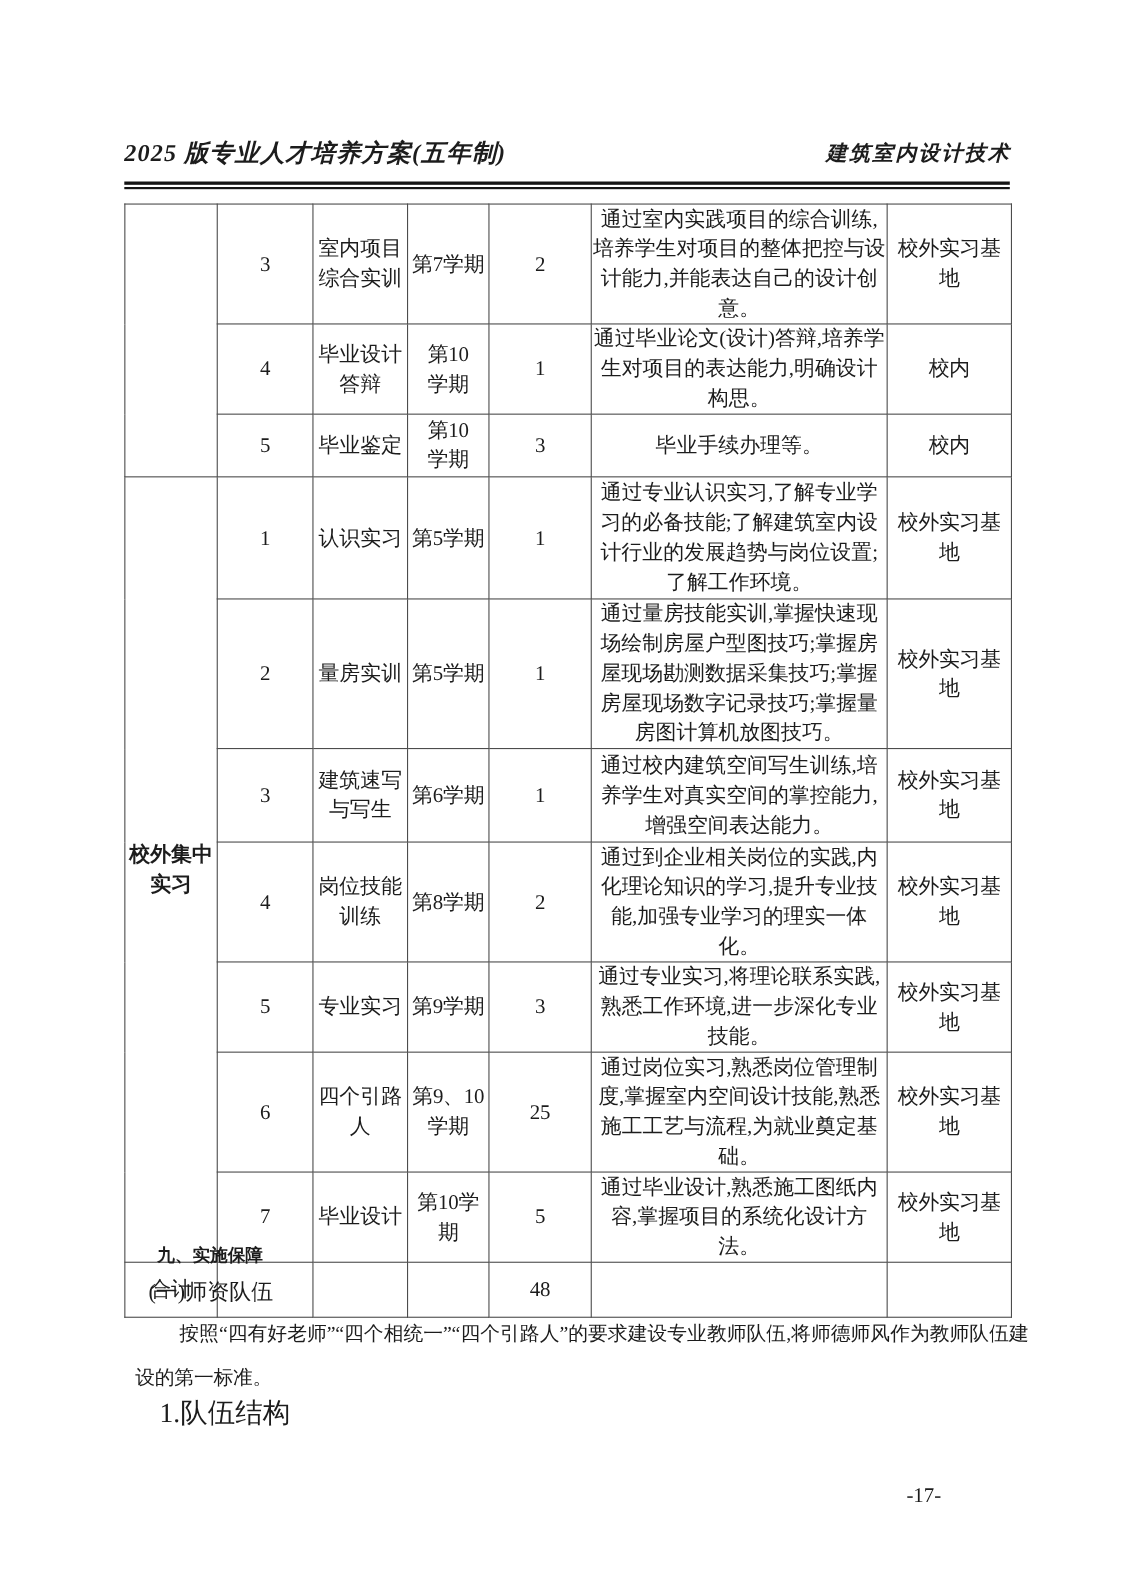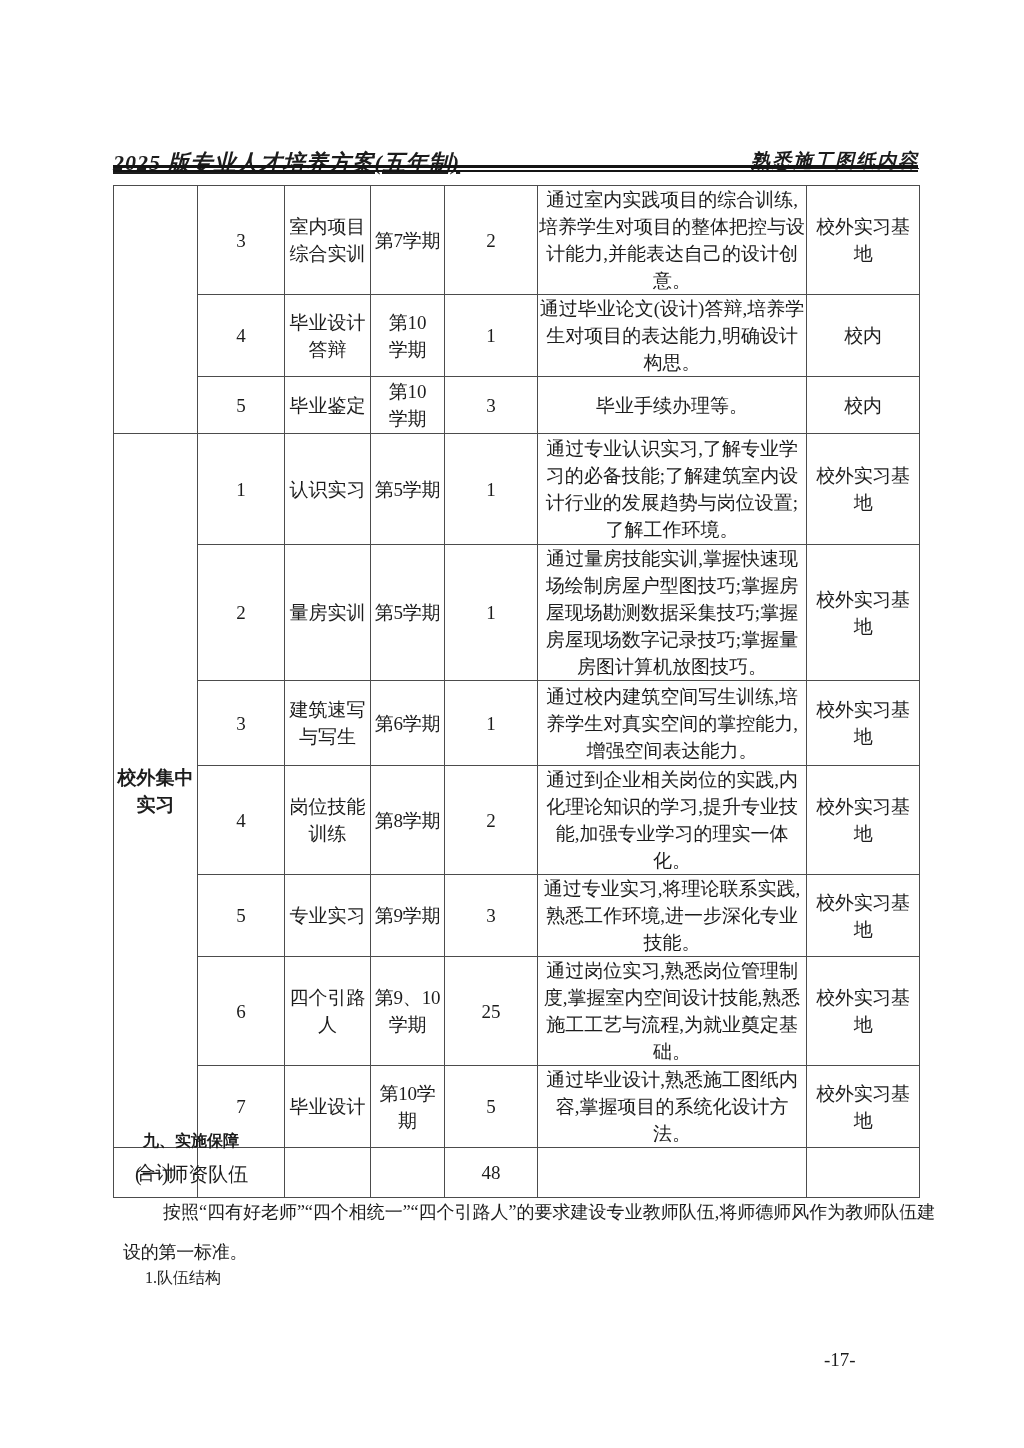--- a/index.html
+++ b/index.html
@@ -4,23 +4,23 @@
 <style>
   * { margin:0; padding:0; box-sizing:border-box; }
   html,body { background:#ffffff; }
   body {
     width:1024px; height:1448px; position:relative; overflow:hidden;
     font-family:"Liberation Serif","DejaVu Serif",serif;
     color:#1c1c1c;
   }
   
   .hdr {
-    position:absolute; top:148px; left:113px; width:806px;
-    display:flex; justify-content:space-between; align-items:flex-start;
-    font-style:italic; font-weight:bold;text-decoration:underline;
+    position:absolute; top:124px; left:113px; width:806px;
+    display:flex; justify-content:space-between; align-items:center;
+    font-style:italic; font-weight:bold;
   }
   .hdr-left  { font-size:22px; letter-spacing:1px; }
   .hdr-right { font-size:19px; letter-spacing:2px; }
   .rule {
     position:absolute; top:165px; left:113px; width:805px; height:7px;
     border-top:3px solid #141414; border-bottom:2px solid #141414;
   }
   
   table.plan {
     position:absolute; top:185px; left:113px; width:806px;
@@ -42,29 +42,29 @@
     position:absolute; top:1131px; left:143px;
     font-family:"Liberation Sans","DejaVu Sans",sans-serif;
     font-weight:bold; font-size:16px;
   }
   .sec-h2 { position:absolute; top:1161px; left:135px; font-size:20px; }
   .para {
     position:absolute; top:1192px; left:103px; width:812px;
     font-size:18px; line-height:40px; text-indent:40px;
     text-align:justify; letter-spacing:-0.25px;margin-left:20px;
   }
-  .item   { position:absolute; top:1268px; left:145px; font-size:16px; }
+  .item   { position:absolute; top:1268px; left:145px; font-size:25px; }
   .pageno { position:absolute; top:1349px; left:824px; font-size:19px; }
 </style>
 </head>
 <body>
 
 <div class="hdr">
   <span class="hdr-left">2025 版专业人才培养方案(五年制)</span>
-  <span class="hdr-right">熟悉施工图纸内容</span>
+  <span class="hdr-right">建筑室内设计技术</span>
 </div>
 <div class="rule"></div>
 
 <table class="plan">
   <colgroup>
     <col style="width:84px">
       <col style="width:87px">
       <col style="width:86px">
     <col style="width:74px">
       <col style="width:93px">

